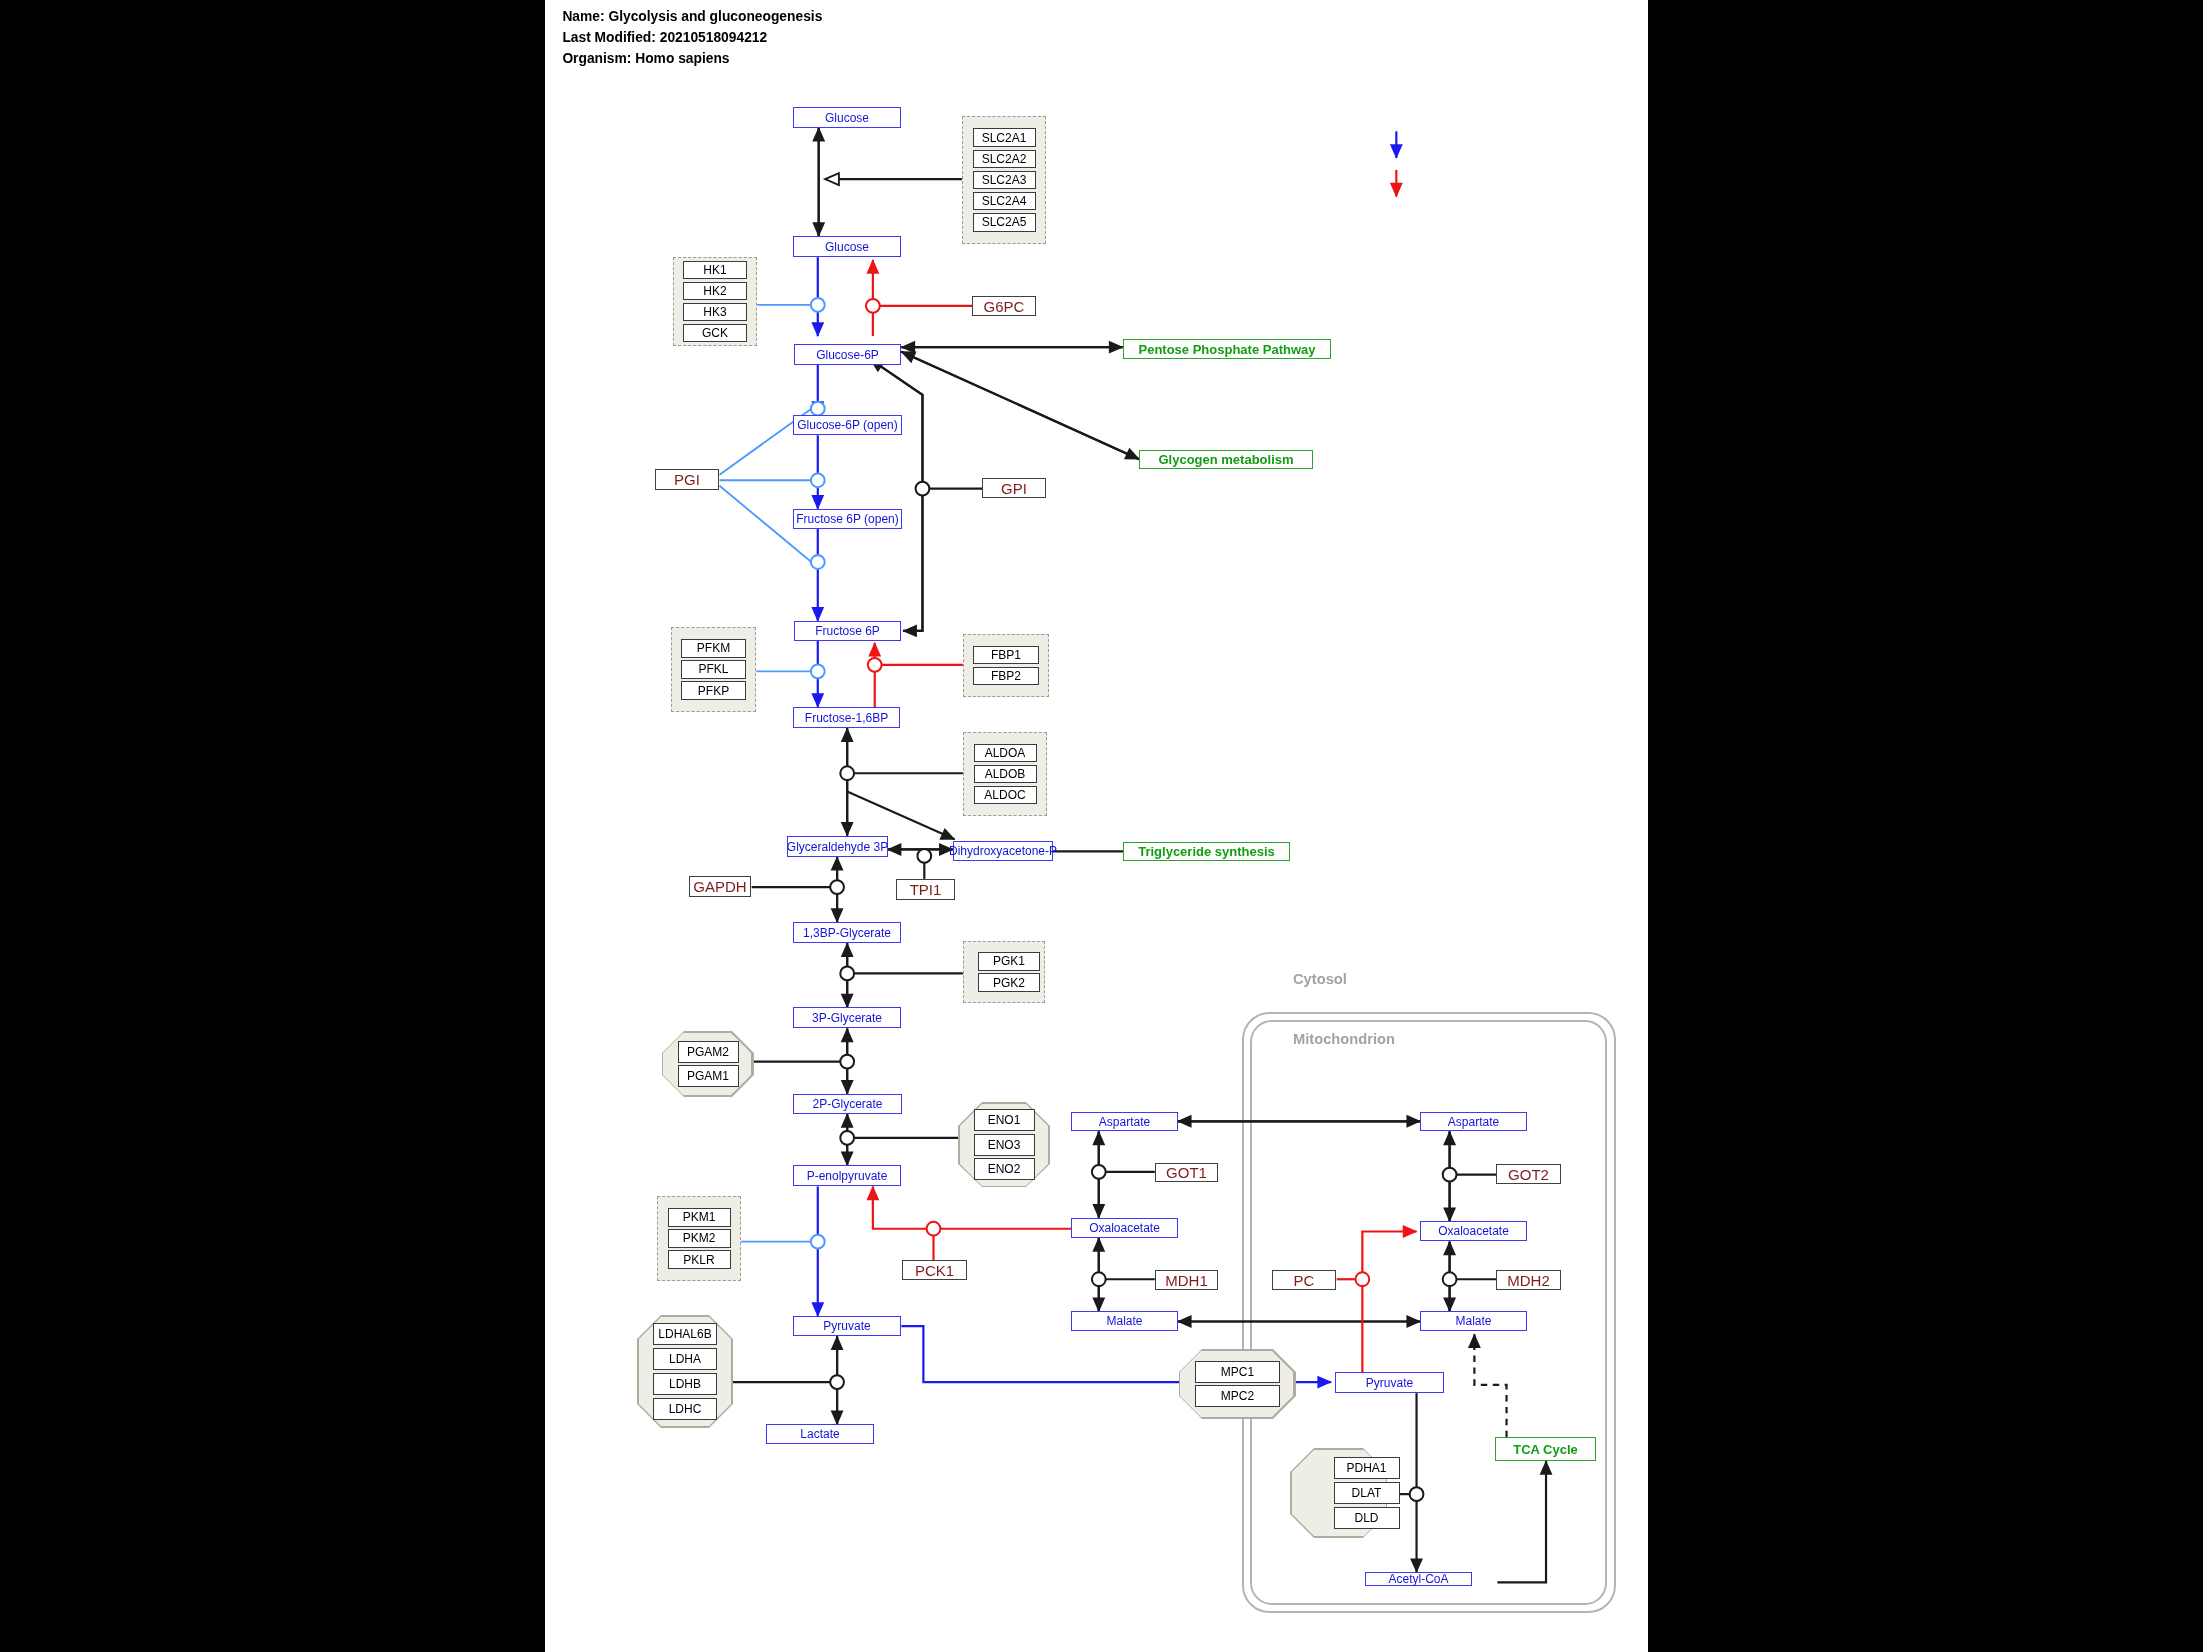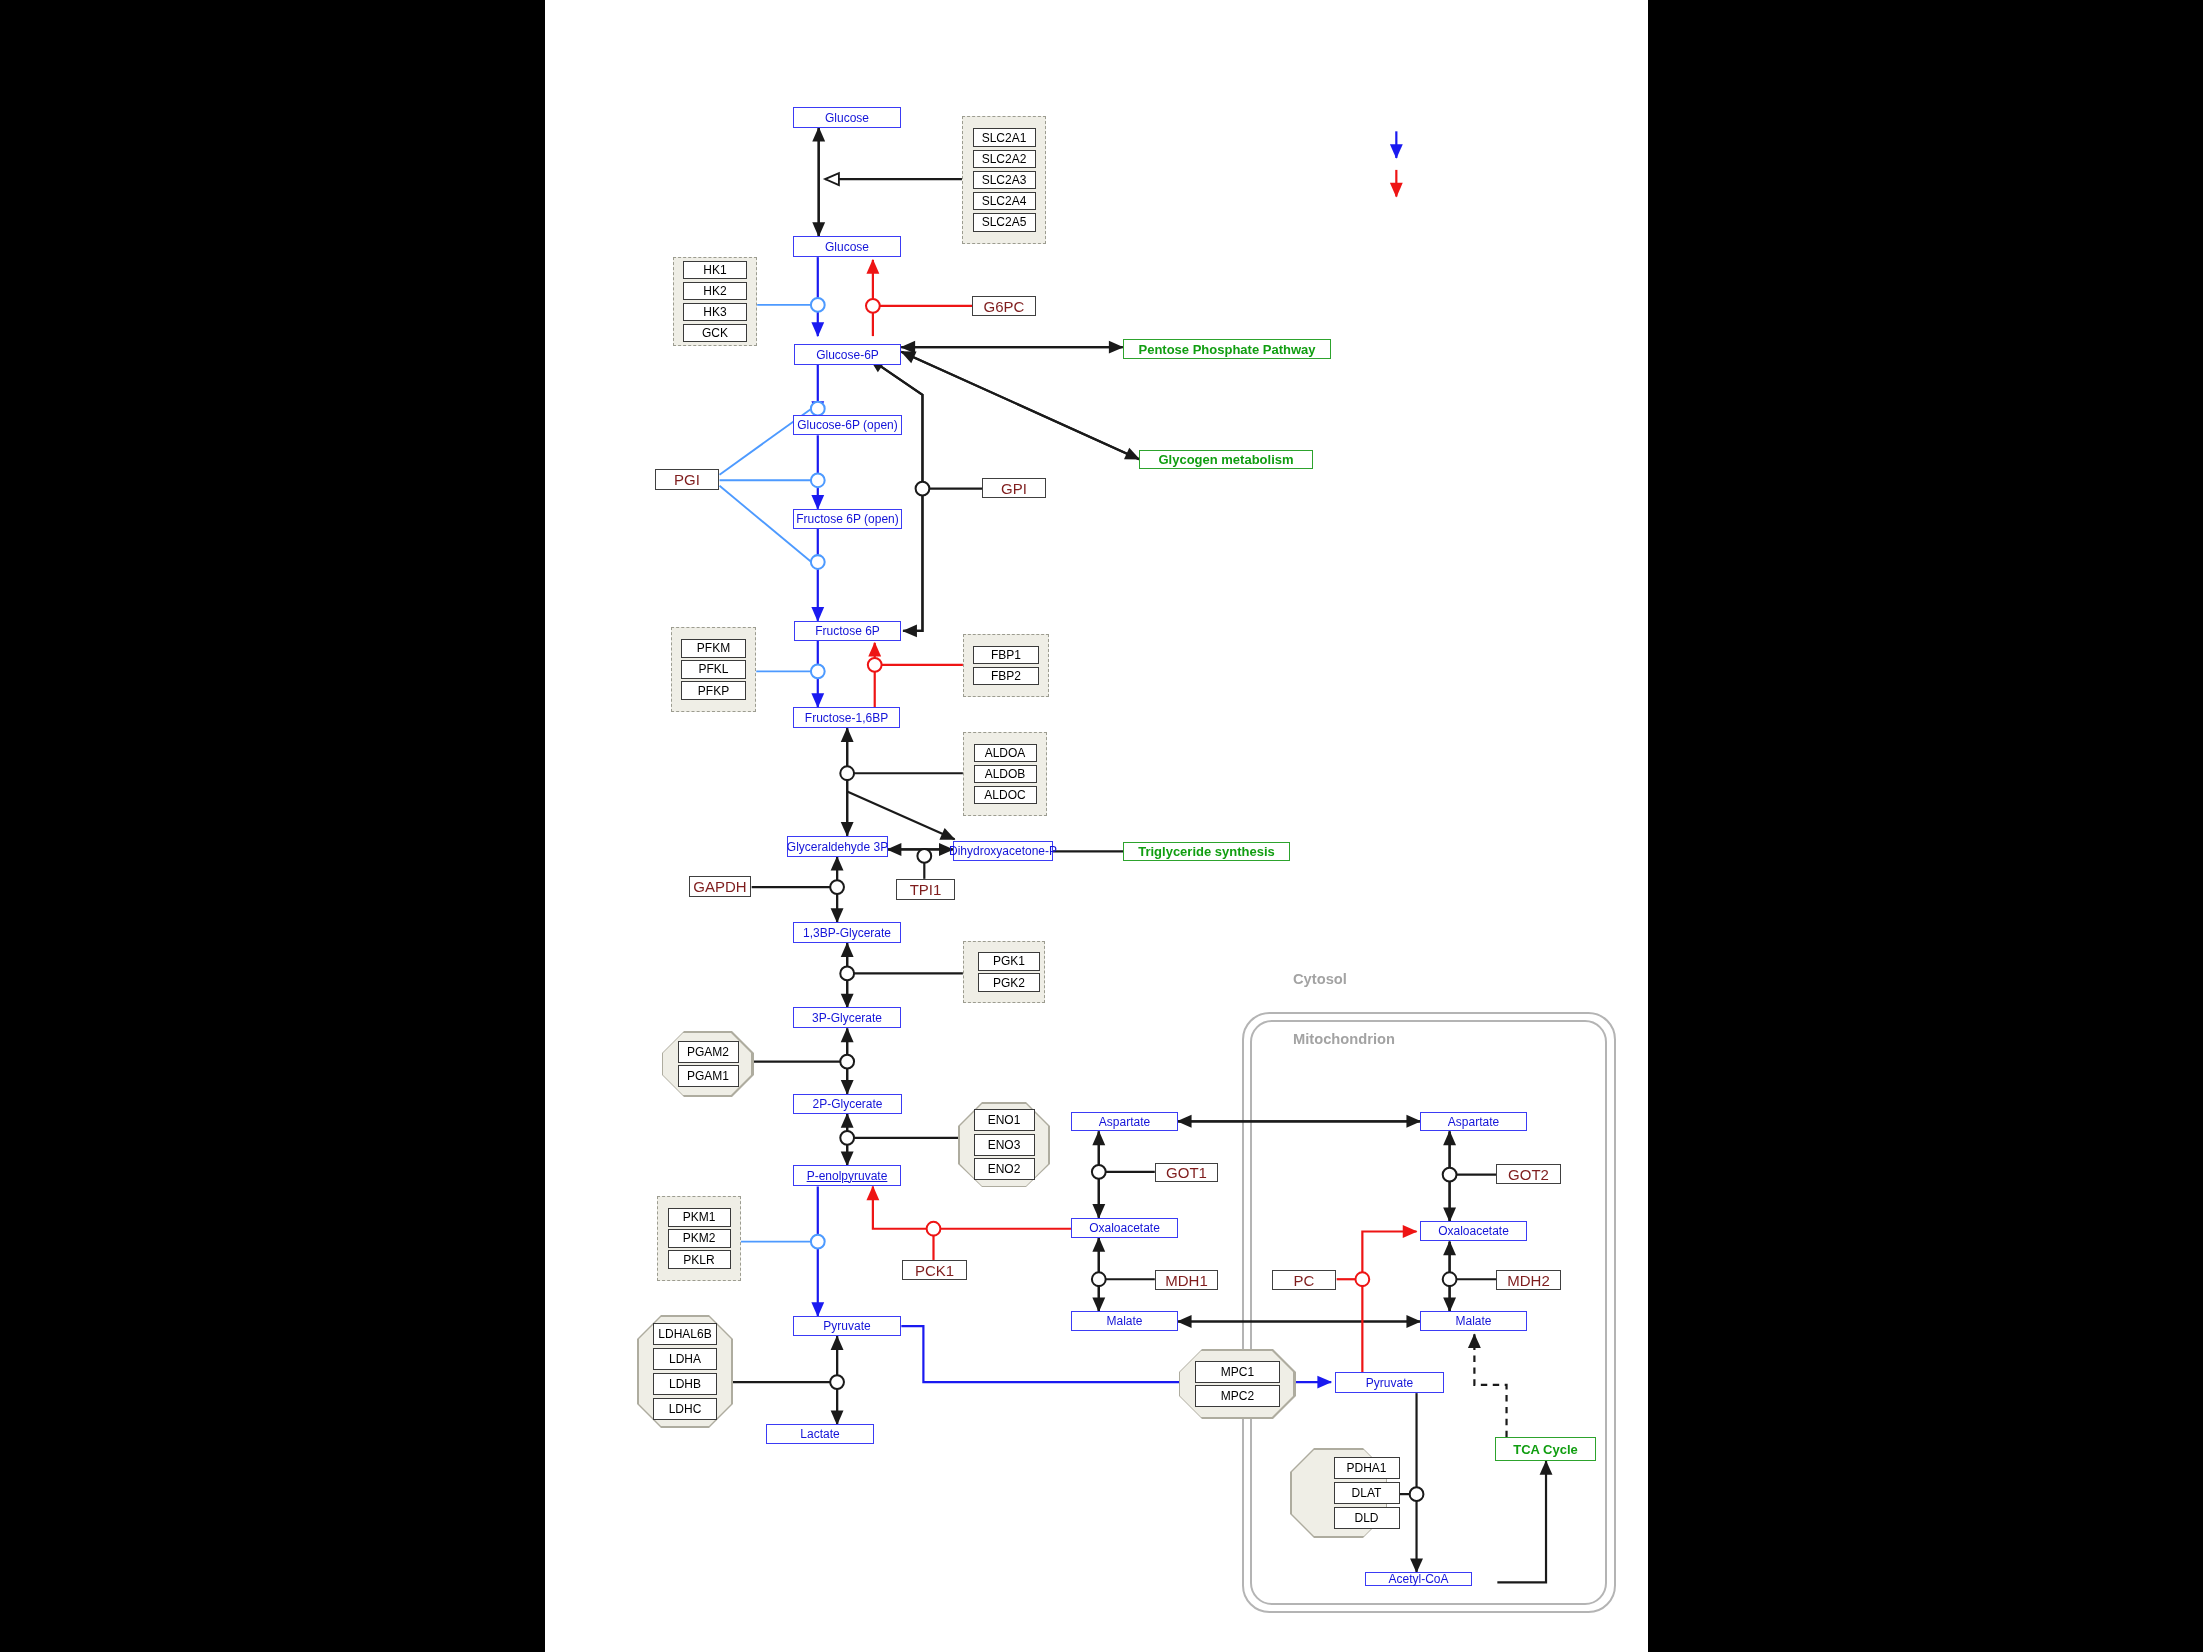--- a/index.html
+++ b/index.html
@@ -30,20 +30,25 @@
   #edges{position:absolute;left:0;top:0;z-index:2;}
   #nodes{position:absolute;left:0;top:0;width:100%;height:100%;z-index:2;pointer-events:none;}
   #nodes>*{pointer-events:auto;}
 </style>
 </head>
 <body>
 
 <div class="stage">
   <div class="canvas">
 
+    <div class="hdr">
+      <div>Name: Glycolysis and gluconeogenesis</div>
+      <div>Last Modified: 20210518094212</div>
+      <div>Organism: Homo sapiens</div>
+    </div>
 
     <div class="membrane" style="left:697px;top:1012px;width:374px;height:601px;border-radius:27.5px;"></div>
     <div class="membrane" style="left:705px;top:1020px;width:357px;height:585px;border-radius:22px;"></div>
 
     <div class="comp-label" style="left:748px;top:971px;">Cytosol</div>
     <div class="comp-label" style="left:748px;top:1031px;">Mitochondrion</div>
 
 
     <svg id="edges" width="1103" height="1653" viewBox="0 0 1201 1800">
       <defs>
@@ -170,21 +175,21 @@
         <div class="metabolite" style="left: 249px; top: 344px; width: 107px; height: 21px;">Glucose-6P</div>
         <div class="metabolite" style="left: 248px; top: 415px; width: 109px; height: 20px;">Glucose-6P (open)</div>
         <div class="metabolite" style="left: 248px; top: 509px; width: 109px; height: 20px;">Fructose 6P (open)</div>
         <div class="metabolite" style="left: 249px; top: 621px; width: 107px; height: 20px;">Fructose 6P</div>
         <div class="metabolite" style="left: 248px; top: 707px; width: 107px; height: 21px;">Fructose-1,6BP</div>
         <div class="metabolite" style="left: 242px; top: 836px; width: 101px; height: 21px;">Glyceraldehyde 3P</div>
         <div class="metabolite" style="left: 408px; top: 841px; width: 100px; height: 20px;">Dihydroxyacetone-P</div>
         <div class="metabolite" style="left: 248px; top: 922px; width: 108px; height: 21px;">1,3BP-Glycerate</div>
         <div class="metabolite" style="left: 248px; top: 1007px; width: 108px; height: 21px;">3P-Glycerate</div>
         <div class="metabolite" style="left: 248px; top: 1094px; width: 109px; height: 20px;">2P-Glycerate</div>
-        <div class="metabolite" style="left: 248px; top: 1165px; width: 108px; height: 21px; text-decoration: underline;">P-enolpyruvate</div>
+        <div class="metabolite" style="left: 248px; top: 1165px; width: 108px; height: 21px;">P-enolpyruvate</div>
         <div class="metabolite" style="left: 248px; top: 1316px; width: 108px; height: 20px;">Pyruvate</div>
         <div class="metabolite" style="left: 221px; top: 1424px; width: 108px; height: 20px;">Lactate</div>
         <div class="metabolite" style="left: 526px; top: 1112px; width: 107px; height: 19px;">Aspartate</div>
         <div class="metabolite" style="left: 526px; top: 1218px; width: 107px; height: 20px;">Oxaloacetate</div>
         <div class="metabolite" style="left: 526px; top: 1311px; width: 107px; height: 20px;">Malate</div>
         <div class="metabolite" style="left: 875px; top: 1112px; width: 107px; height: 19px;">Aspartate</div>
         <div class="metabolite" style="left: 875px; top: 1221px; width: 107px; height: 20px;">Oxaloacetate</div>
         <div class="metabolite" style="left: 875px; top: 1311px; width: 107px; height: 20px;">Malate</div>
         <div class="metabolite" style="left: 790px; top: 1372px; width: 109px; height: 21px;">Pyruvate</div>
         <div class="metabolite" style="left: 820px; top: 1572px; width: 107px; height: 14px;">Acetyl-CoA</div>

